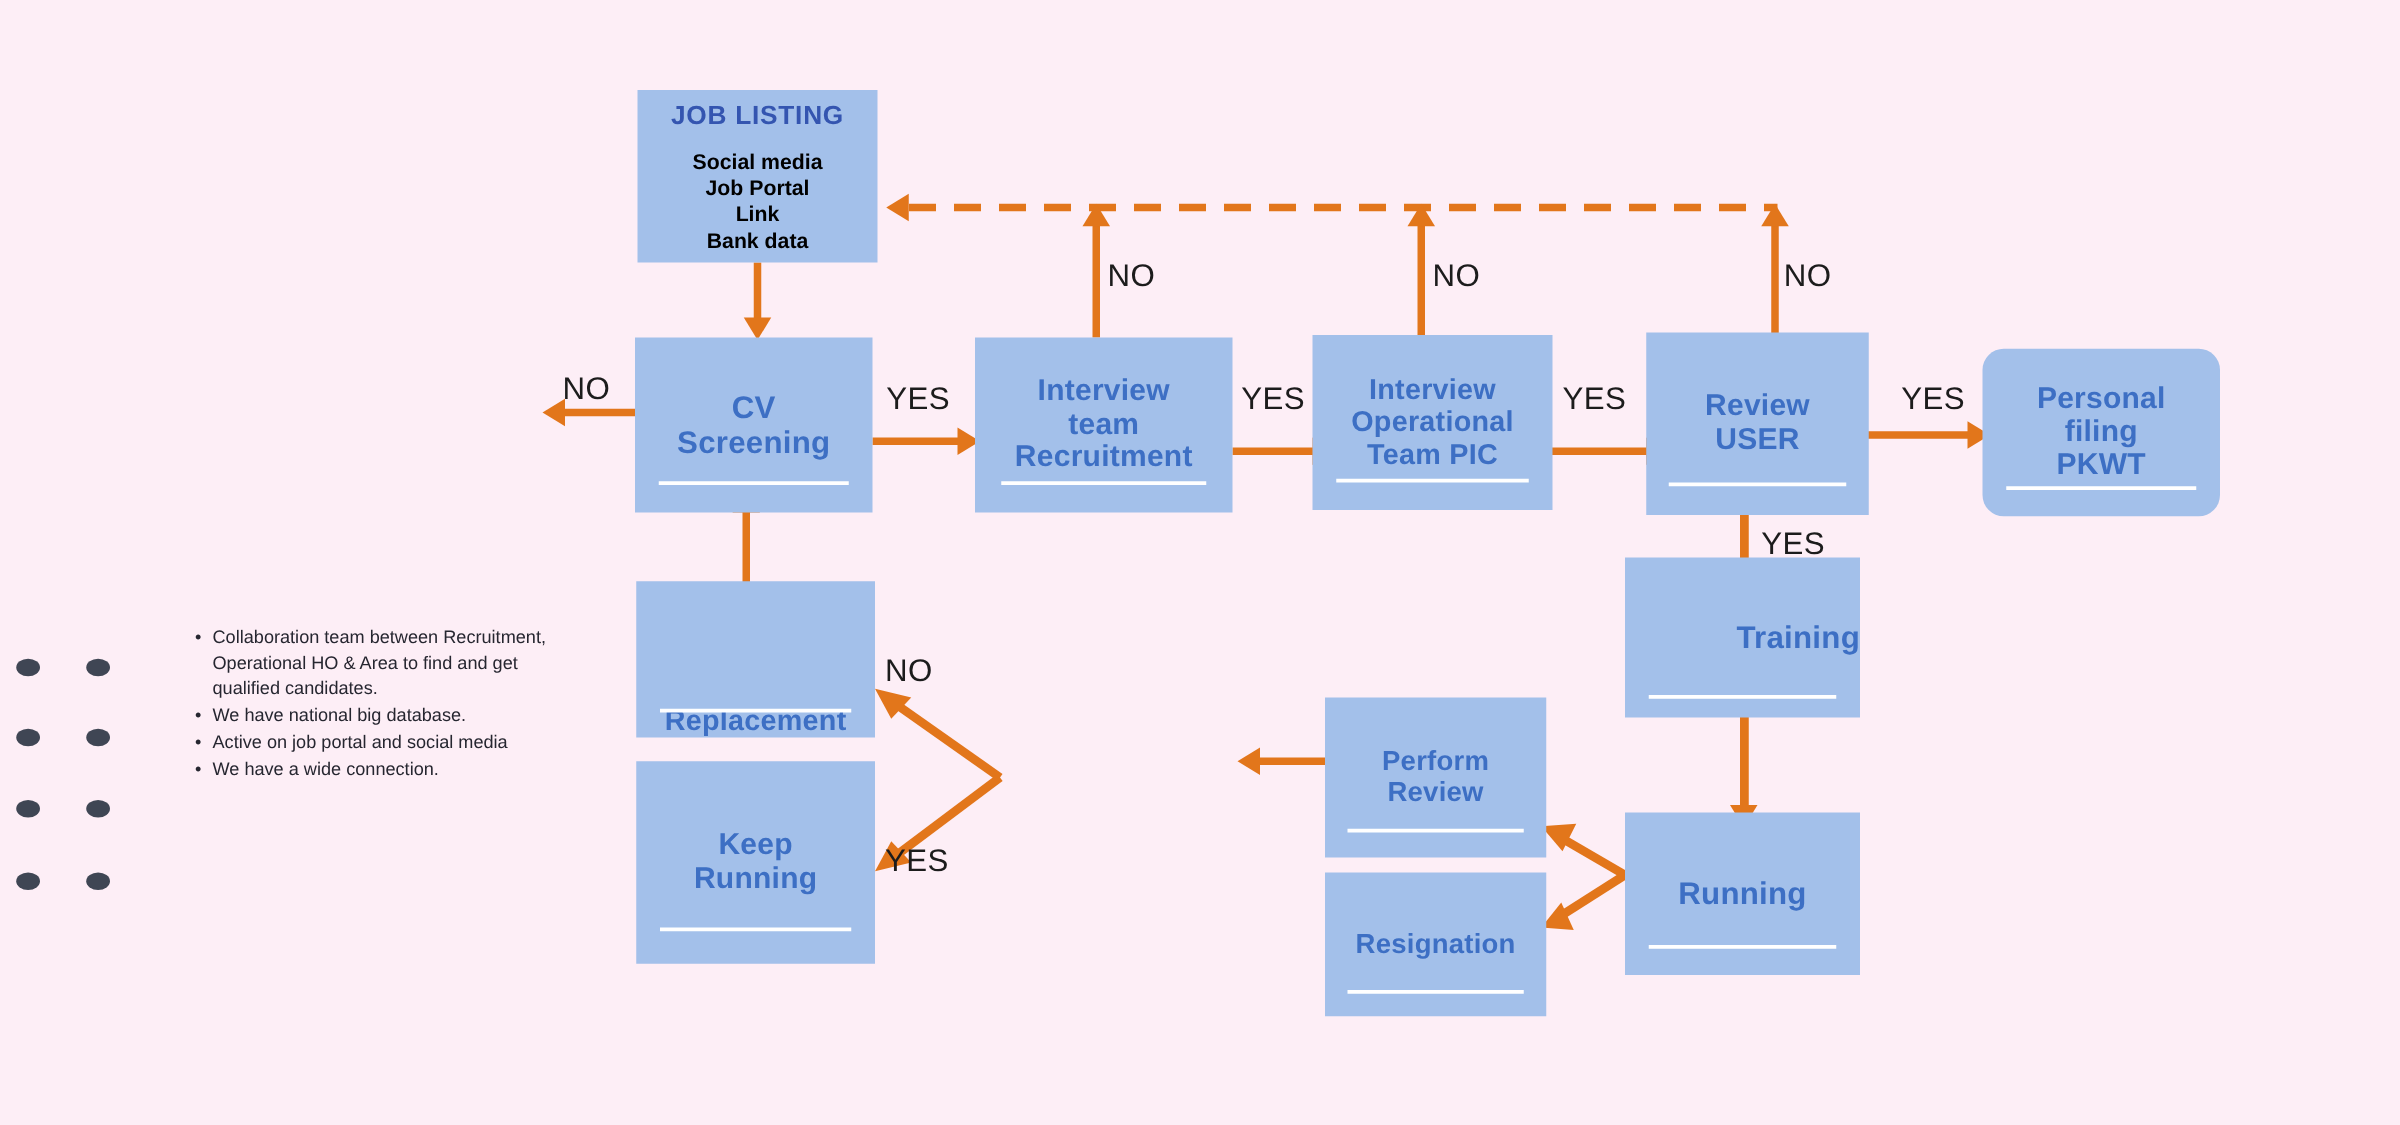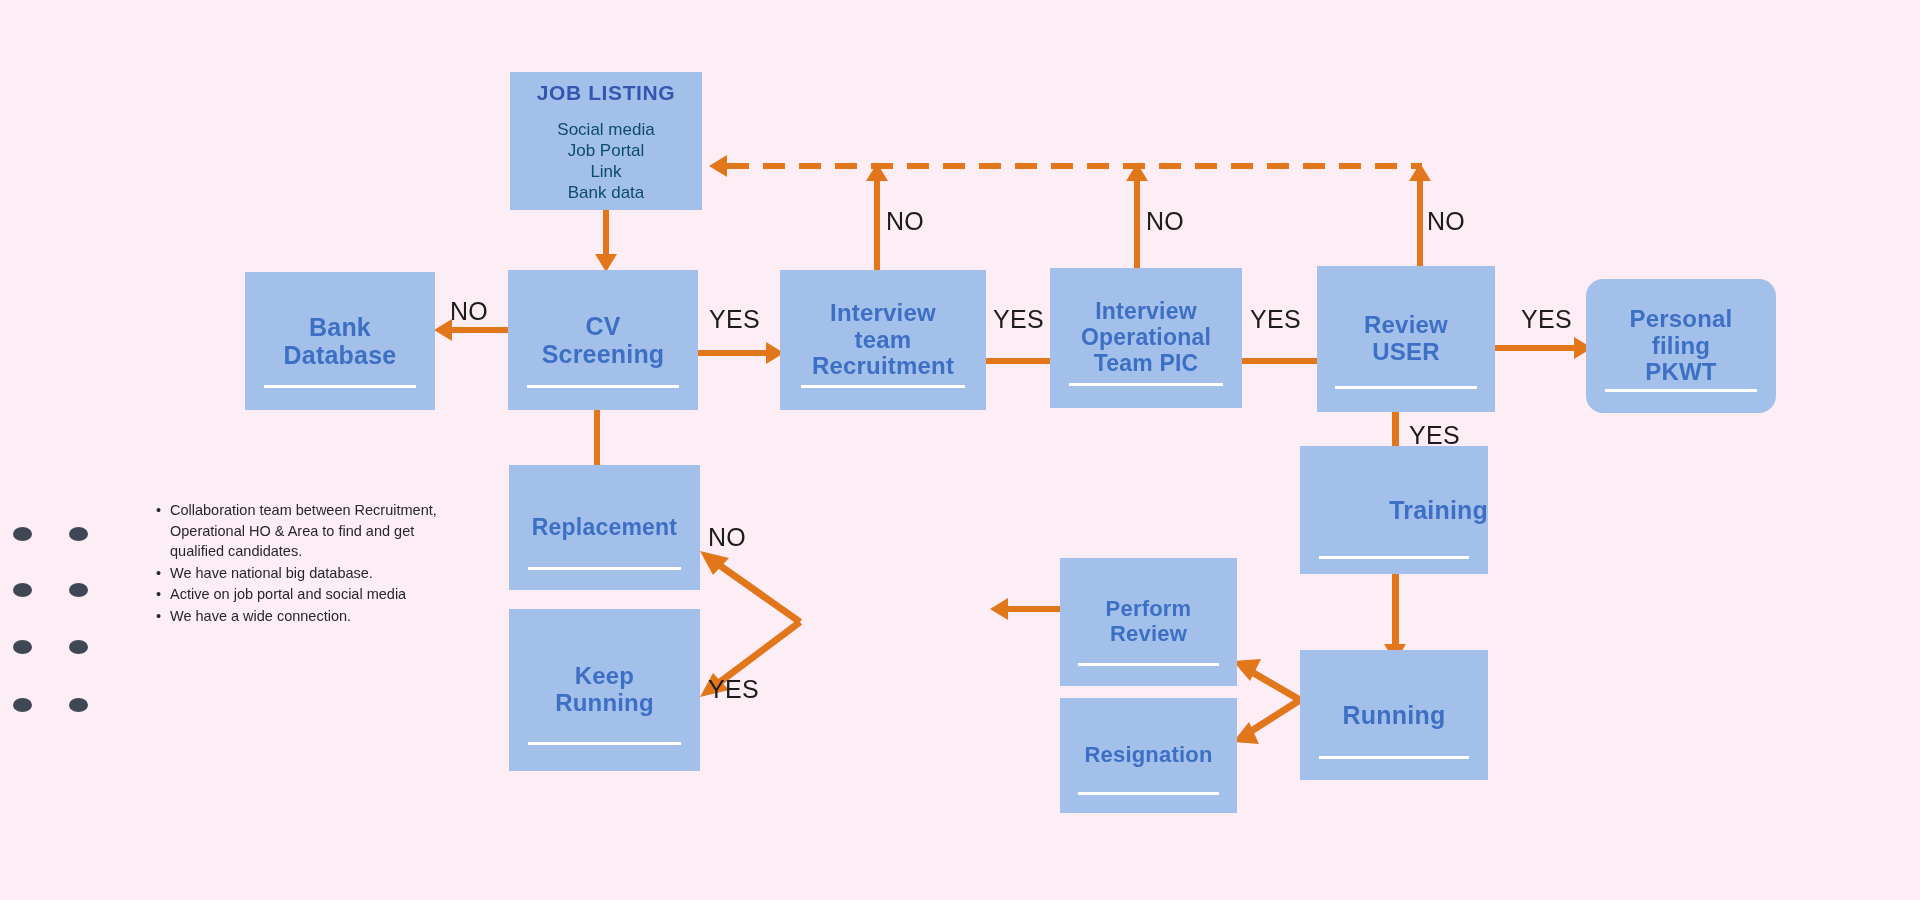--- a/index.html
+++ b/index.html
@@ -47,24 +47,24 @@
     letter-spacing: 0.6px;
     margin-top: 2px;
   }
   #node-job-listing .rule {
     position: static;
     margin: 9px auto 7px auto;
     width: 80%;
     height: 3px;
   }
   #node-job-listing .sub {
-    color: #0c4a6e;
+    color: #000000;
     font-size: 17px;
     line-height: 1.22;
-    font-weight: normal;
+    font-weight: bold;
   }
   
   .hline, .vline {
     position: absolute;
     background: #e2761b;
   }
   .hline { height: 6px; }
   .vline { width: 6px; }
   .arrow {
     position: absolute;
@@ -246,25 +246,20 @@
     <div class="title">JOB LISTING</div>
     <div class="rule"></div>
     <div class="sub">
       <div>Social media</div>
       <div>Job Portal</div>
       <div>Link</div>
       <div>Bank data</div>
     </div>
   </div>
 
-  <div class="node" style="left:245px; top:272px; width:190px; height:138px;">
-    <div class="title multiline" style="font-size:25px; white-space:pre-line;">Bank
-Database</div>
-    <div class="rule"></div>
-  </div>
 
   <div class="node" style="left:508px; top:270px; width:190px; height:140px;">
     <div class="title" style="font-size:25px; white-space:pre-line;">CV
 Screening</div>
     <div class="rule"></div>
   </div>
 
   <div class="node" style="left:780px; top:270px; width:206px; height:140px;">
     <div class="title" style="font-size:24px; white-space:pre-line;">Interview
 team
@@ -285,21 +280,21 @@
     <div class="rule"></div>
   </div>
 
   <div class="node" style="left:1586px; top:279px; width:190px; height:134px;border-radius:17px;">
     <div class="title" style="font-size:24px; white-space:pre-line;">Personal
 filing
 PKWT</div>
     <div class="rule"></div>
   </div>
 
-  <div class="node" style="left:509px; top:465px; width:191px; height:125px;">
+  <div class="node" style="left:509px; top:465px; width:191px; height:125px;justify-content:flex-end;">
     <div class="title" style="font-size:23px;">Replacement</div>
     <div class="rule"></div>
   </div>
 
   <div class="node" style="left:509px; top:609px; width:191px; height:162px;">
     <div class="title" style="font-size:24px; white-space:pre-line;">Keep
 Running</div>
     <div class="rule"></div>
   </div>
 

